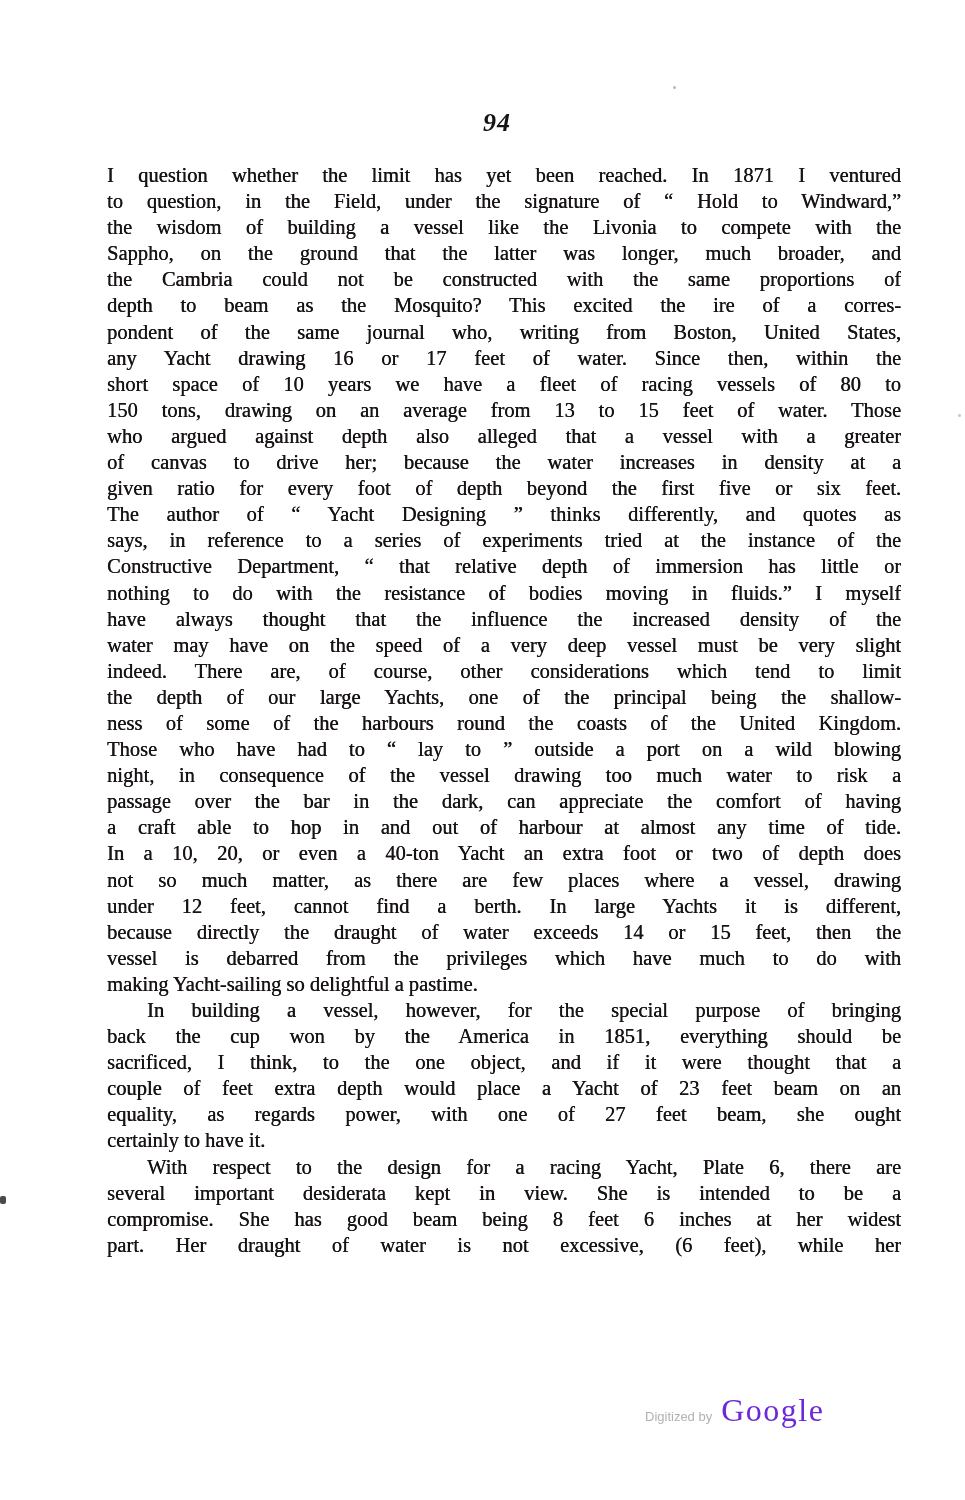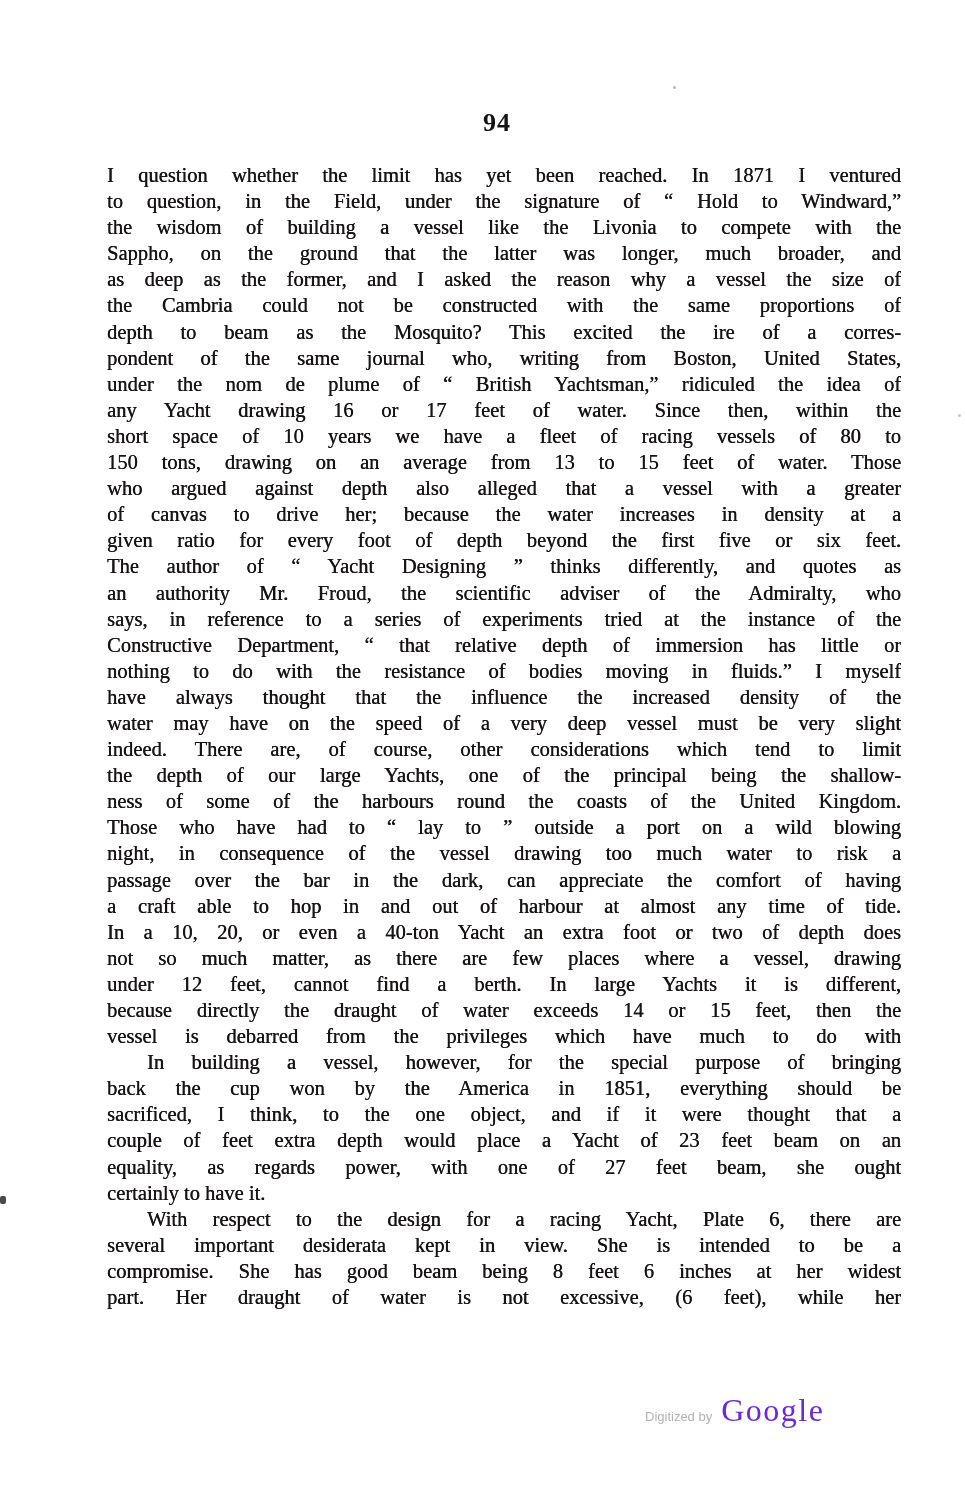--- a/index.html
+++ b/index.html
@@ -19,20 +19,21 @@
   .page-number {
     position: absolute;
     top: 108px;
     left: 107px;
     width: 780px;
     text-align: center;
     font-size: 26px;
     font-weight: bold;
     letter-spacing: 1px;
     color: #141414;
+    font-style: italic;
   }
   .text-block {
     position: absolute;
     left: 107px;
     top: 162px;
     width: 794px;
   }
   .line {
     height: 26.1px;
     line-height: 26.1px;
@@ -82,50 +83,48 @@
 
 <div id="page">
 
   <div class="page-number">94</div>
 
   <div class="text-block">
       <div class="line"><span>I question whether the limit has yet been reached. In 1871 I ventured</span></div>
       <div class="line"><span>to question, in the </span><span class="italic">Field</span><span>, under the signature of “ Hold to Windward,”</span></div>
       <div class="line"><span>the wisdom of building a vessel like the </span><span class="italic">Livonia</span><span> to compete with the</span></div>
       <div class="line"><span class="italic">Sappho</span><span>, on the ground that the latter was longer, much broader, and</span></div>
-      <div class="line"><span class="italic">as deep</span><span> as the former, and I asked the reason why a vessel the size of</span></div>
       <div class="line"><span>the </span><span class="italic">Cambria</span><span> could not be constructed with the same proportions of</span></div>
       <div class="line"><span>depth to beam as the </span><span class="italic">Mosquito?</span><span> This excited the ire of a corres-</span></div>
       <div class="line"><span>pondent of the same journal who, writing from Boston, United States,</span></div>
-      <div class="line"><span>under the </span><span class="italic">nom de plume</span><span> of “ British Yachtsman,” ridiculed the idea of</span></div>
       <div class="line"><span>any Yacht drawing 16 or 17 feet of water. Since then, within the</span></div>
       <div class="line"><span>short space of 10 years we have a fleet of racing vessels of 80 to</span></div>
       <div class="line"><span>150 tons, drawing on an average from 13 to 15 feet of water. Those</span></div>
       <div class="line"><span>who argued against depth also alleged that a vessel with a greater</span></div>
       <div class="line"><span>of canvas to drive her; because the water increases in density at a</span></div>
       <div class="line"><span>given ratio for every foot of depth beyond the first five or six feet.</span></div>
       <div class="line"><span>The author of “ Yacht Designing ” thinks differently, and quotes as</span></div>
-      <div class="line"><span>an authority Mr. Froud, the scientific adviser of the Admiralty, who</span></div>
       <div class="line"><span>says, in reference to a series of experiments tried at the instance of the</span></div>
       <div class="line"><span>Constructive Department, “ </span><span class="italic">that relative depth of immersion has little or</span></div>
       <div class="line"><span class="italic">nothing to do with the resistance of bodies moving in fluids.</span><span>” I myself</span></div>
       <div class="line"><span>have always thought that the influence the increased density of the</span></div>
       <div class="line"><span>water may have on the speed of a very deep vessel must be very slight</span></div>
       <div class="line"><span>indeed. There are, of course, other considerations which tend to limit</span></div>
       <div class="line"><span>the depth of our large Yachts, one of the principal being the shallow-</span></div>
       <div class="line"><span>ness of some of the harbours round the coasts of the United Kingdom.</span></div>
       <div class="line"><span>Those who have had to “ lay to ” outside a port on a wild blowing</span></div>
       <div class="line"><span>night, in consequence of the vessel drawing too much water to risk a</span></div>
       <div class="line"><span>passage over the bar in the dark, can appreciate the comfort of having</span></div>
       <div class="line"><span>a craft able to hop in and out of harbour at almost any time of tide.</span></div>
       <div class="line"><span>In a 10, 20, or even a 40-ton Yacht an extra foot or two of depth does</span></div>
       <div class="line"><span>not so much matter, as there are few places where a vessel, drawing</span></div>
       <div class="line"><span>under 12 feet, cannot find a berth. In large Yachts it is different,</span></div>
       <div class="line"><span>because directly the draught of water exceeds 14 or 15 feet, then the</span></div>
       <div class="line"><span>vessel is debarred from the privileges which have much to do with</span></div>
+      <div class="line line-end"><span>making Yacht-sailing so delightful a pastime.</span></div>
       <div class="line indent"><span>In building a vessel, however, for the special purpose of bringing</span></div>
       <div class="line"><span>back the cup won by the </span><span class="italic">America</span><span> in 1851, everything should be</span></div>
       <div class="line"><span>sacrificed, I think, to the one object, and if it were thought that a</span></div>
       <div class="line"><span>couple of feet extra depth would place a Yacht of 23 feet beam on an</span></div>
       <div class="line"><span>equality, as regards power, with one of 27 feet beam, she ought</span></div>
       <div class="line line-end"><span>certainly to have it.</span></div>
       <div class="line indent"><span>With respect to the design for a racing Yacht, Plate 6, there are</span></div>
       <div class="line"><span>several important </span><span class="italic">desiderata</span><span> kept in view. She is intended to be a</span></div>
       <div class="line"><span>compromise. She has good beam being 8 feet 6 inches at her widest</span></div>
       <div class="line"><span>part. Her draught of water is not excessive, (6 feet), while her</span></div>

